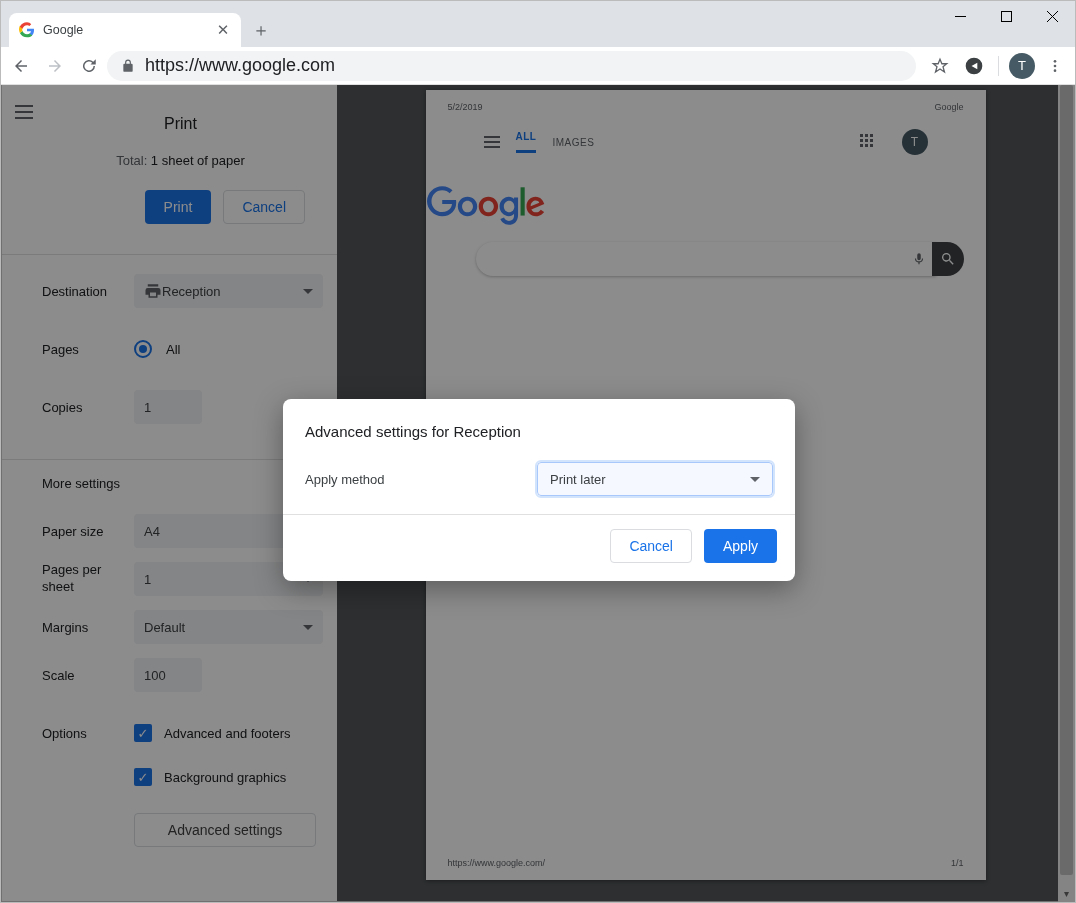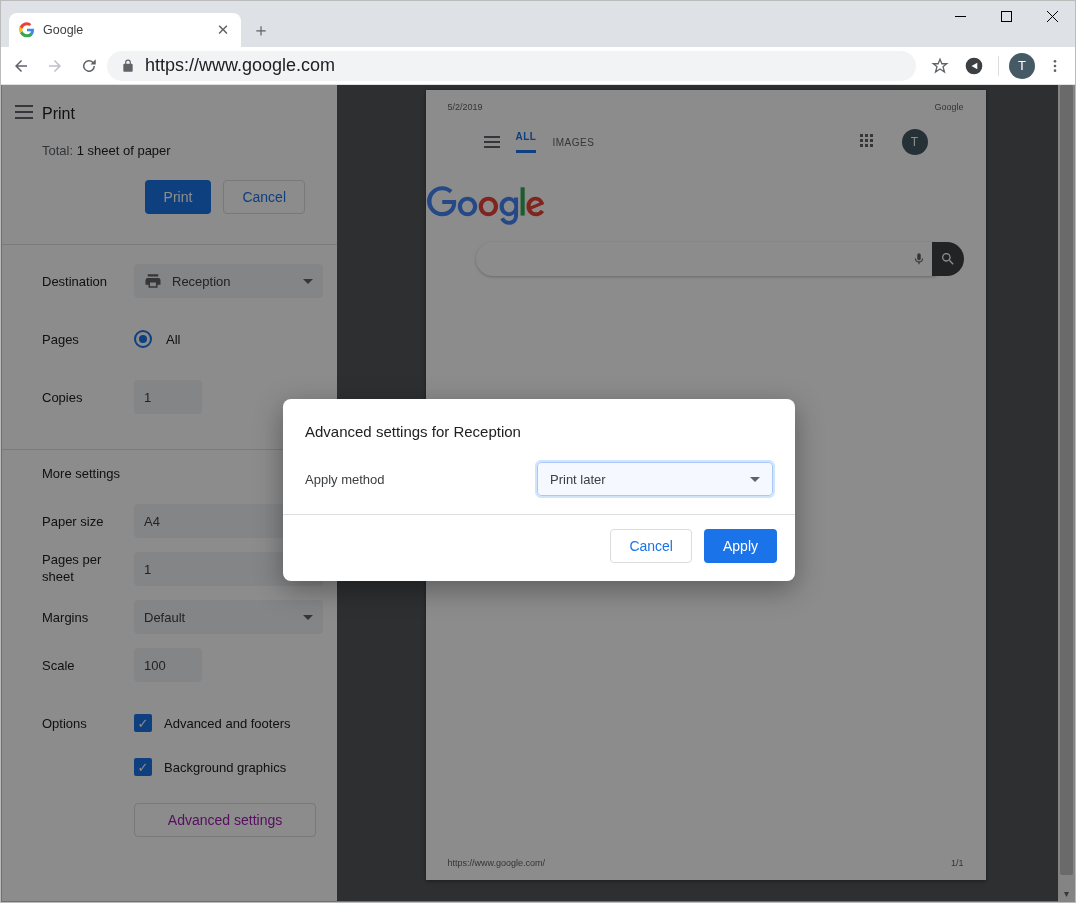--- a/index.html
+++ b/index.html
@@ -22,42 +22,42 @@
   .url-field .lock {color:#5f6368;}
   .addr-icons {display:flex; align-items:center; gap:6px; padding-left:8px;}
   .addr-icons .ic {width:28px; height:28px; display:flex; align-items:center; justify-content:center; color:#5f6368;}
   .avatar-sm {width:26px; height:26px; border-radius:50%; background:#455a64; color:#fff; display:flex; align-items:center; justify-content:center; font-size:13px;}
   .addr-sep {width:1px; height:20px; background:#dadce0; margin:0 4px;}
 
   
   .content { position:absolute; top:84px; left:0; right:0; bottom:0; display:flex; background:#525659; border:1px solid #ccc; border-top:none;}
   .print-sidebar { width:335px; background:#fff; overflow:auto; }
   .hamburger { position:absolute; left:14px; top:104px; color:#5f6368;}
-  .ps-head { padding:20px 18px 14px 40px; }
+  .ps-head { padding:30px 18px 14px 40px;text-align:center; }
   .ps-title { font-size:16px; color:#202124; margin-bottom:20px;}
   .ps-total { font-size:13px; color:#5f6368;}
   .ps-total b {color:#202124; font-weight:500;}
   .ps-actions { display:flex; gap:12px; justify-content:flex-end; padding-right:14px; margin-top:22px;}
   .btn {height:34px; padding:0 18px; border-radius:4px; font-size:14px; display:flex; align-items:center; justify-content:center; cursor:pointer; border:1px solid transparent;}
   .btn-primary {background:#1a73e8; color:#fff;}
   .btn-secondary {background:#fff; color:#1a73e8; border-color:#dadce0;}
   .ps-sep {height:1px; background:#e0e0e0; margin:16px 0 0 0;}
   .ps-rows {padding:12px 14px 12px 40px;}
   .row {display:flex; align-items:center; min-height:48px; font-size:13px; color:#202124; gap:10px;}
   .row .label {width:82px; color:#202124;}
   .select-box {flex:1; height:34px; background:#f1f3f4; border:none; border-radius:4px; display:flex; align-items:center; padding:0 10px; gap:10px; color:#3c4043; justify-content:space-between;}
   .caret-down { width:0; height:0; border-left:5px solid transparent; border-right:5px solid transparent; border-top:5px solid #5f6368;}
   .radio {width:18px; height:18px; border:2px solid #5f6368; border-radius:50%; display:flex; align-items:center; justify-content:center;}
   .radio.checked {border-color:#1a73e8;}
   .radio.checked::after{content:""; width:8px; height:8px; background:#1a73e8; border-radius:50%;}
   .pages-sub {margin-left:92px; display:flex; align-items:center; gap:14px; margin-top:8px; margin-bottom:6px;}
   .input-box {height:34px; background:#f1f3f4; border:none; border-radius:4px; padding:0 10px; font-size:13px; color:#3c4043; width:68px;}
   .input-box.wide {width:146px;}
   .checkbox {width:18px; height:18px; background:#1a73e8; border-radius:2px; display:flex; align-items:center; justify-content:center; color:#fff; font-size:13px;}
-  .adv-btn {display:block; margin:12px 0 20px 0; height:34px; width:182px; border:1px solid #dadce0; border-radius:4px; color:#a21caf; background:#fff; font-size:14px;}
+  .adv-btn {display:block; margin:12px 0 20px 0; height:34px; width:182px; border:1px solid #dadce0; border-radius:4px; color:#404040; background:#fff; font-size:14px;}
   .more {font-size:13px; color:#202124; padding:16px 0 4px 40px;}
 
   
   .preview-wrap {flex:1; display:flex; align-items:flex-start; justify-content:center; padding:2px 10px 20px 10px; overflow:hidden; position:relative;}
   .page {width:560px; height:790px; background:#fff; box-shadow:0 1px 4px rgba(0,0,0,.4); position:relative; margin-top:3px;}
   .page-head {position:absolute; top:12px; left:22px; right:22px; display:flex; justify-content:space-between; font-size:9px; color:#5f6368;}
   .page-foot {position:absolute; bottom:12px; left:22px; right:22px; display:flex; justify-content:space-between; font-size:9px; color:#5f6368;}
   .ghdr {position:absolute; top:36px; left:58px; right:58px; height:32px; display:flex; align-items:center; gap:16px; color:#5f6368; font-size:10px;}
   .ghdr .menu-ic {width:16px;}
   .ghdr .t {letter-spacing:.5px;}
@@ -188,21 +188,21 @@
         <div class="btn btn-secondary">
             <span>Cancel</span>
           </div>
       </div>
     </div>
     <div class="ps-sep"></div>
     <div class="ps-rows">
       <div class="row">
         <div class="label">Destination</div>
         <div class="select-box">
-          <span style="display:flex; gap:10px; align-items:center;">
+          <span style="display:flex; align-items:center;">
             <span>
                 <svg width="18" height="18" viewBox="0 0 24 24">
                   <path fill="#5f6368" d="M19 8H5a3 3 0 0 0-3 3v6h4v4h12v-4h4v-6a3 3 0 0 0-3-3zm-3 11H8v-5h8zm3-13H5V3h14z"></path>
                 </svg>
               </span>
             <span>Reception</span>
           </span>
           <span class="caret-down"></span>
         </div>
       </div>

